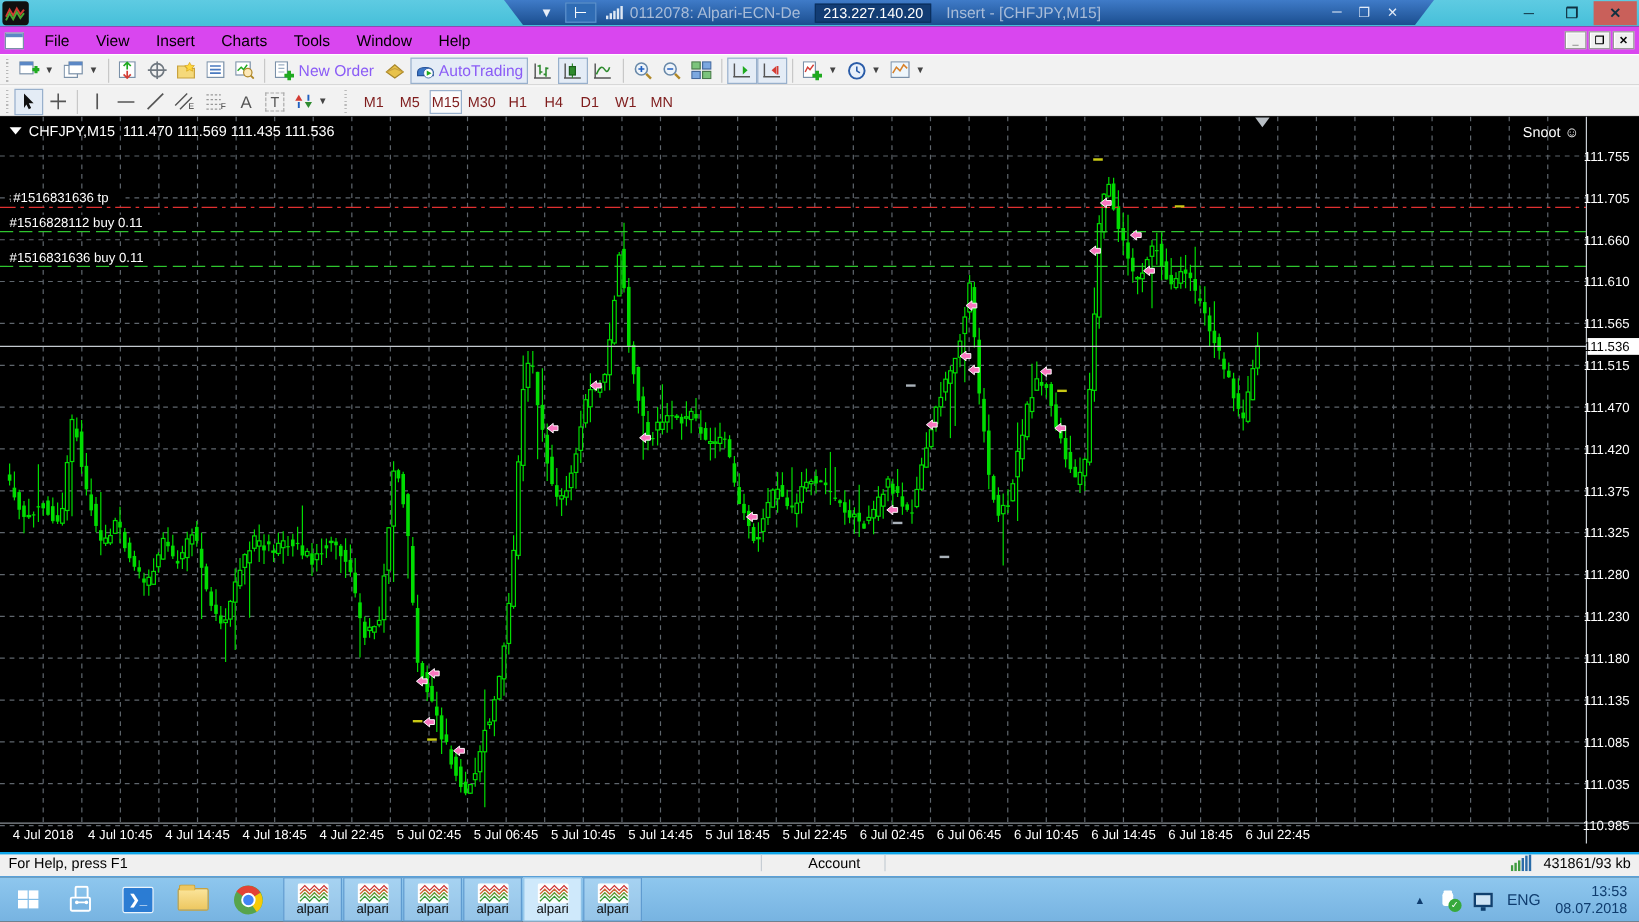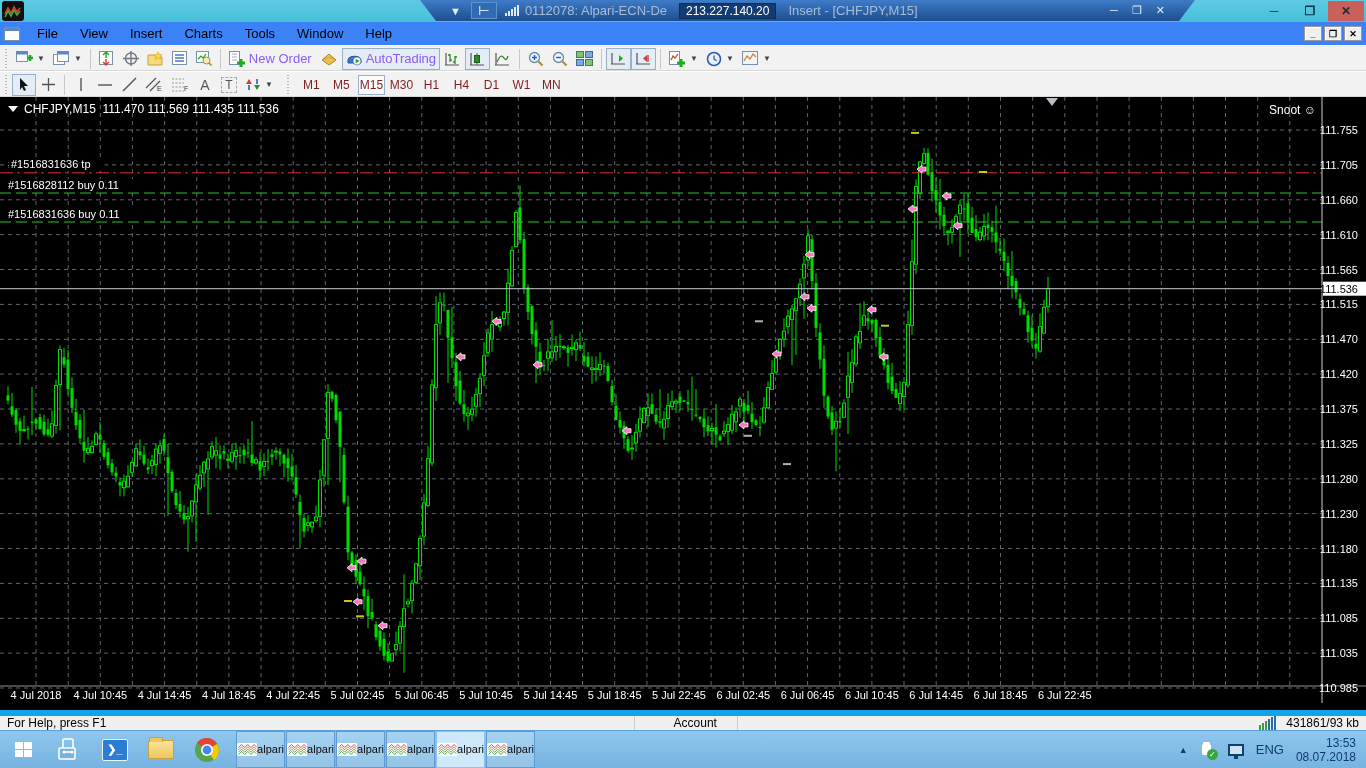--- a/index.html
+++ b/index.html
@@ -14,21 +14,21 @@
   .tb-btn.close { background:#c9605a; }
   .rdpbar { position:absolute; left:420px; top:0; width:775px; height:21px; background:linear-gradient(#3f7bc8,#1b4e8f); clip-path:polygon(0 0,100% 0,calc(100% - 16px) 100%,16px 100%); display:flex; align-items:center; color:#a8bcd8; font-size:13px; padding:0 30px; }
   .rdp-ic { margin-right:10px; color:#e8eef8; font-size:11px; }
   .rdp-pinbox { background:#2f6cb4; border:1px solid #5e92cc; width:26px; height:17px; display:flex; align-items:center; justify-content:center; color:#fff; }
   .sigbars { display:inline-flex; align-items:flex-end; gap:1px; height:11px; margin-right:6px; }
   .sigbars i { display:block; width:2px; background:#dfe8f4; }
   .ipbox { background:#123c73; border:1px solid #0a2f5e; color:#fff; padding:0 6px; font-size:12px; margin:0 12px; }
   .rdp-wbtns { margin-left:auto; display:flex; gap:14px; color:#e4ecf8; font-size:11px; }
 
   
-  .menubar { position:absolute; left:0; top:22px; width:1366px; height:23px; background:#3b82f6; display:flex; align-items:center; font-size:13px; color:#000; }
+  .menubar { position:absolute; left:0; top:22px; width:1366px; height:23px; background:#d946ef; display:flex; align-items:center; font-size:13px; color:#000; }
   .menu-doc-ic { width:16px; height:14px; margin:0 6px 0 4px; position:relative; background:#fff; border:1px solid #7a90a8; }
   .menu-doc-ic::before { content:""; position:absolute; left:0; top:0; right:0; height:3px; background:#5b87c5; }
   .menu-item { padding:2px 11px; }
   .mdi-btns { margin-left:auto; display:flex; gap:2px; margin-right:4px; }
   .mdi-btn { width:18px; height:15px; background:#f0f0f0; border:1px solid #999; box-shadow:inset 1px 1px 0 #fff; font-size:9px; display:flex; align-items:center; justify-content:center; font-weight:bold; color:#000; }
 
   
   .toolbar { position:absolute; left:0; width:1366px; height:26px; background:#f2f2f2; display:flex; align-items:center; border-top:1px solid #fff; box-shadow:inset 0 -1px 0 #d8d8d8; }
   #toolbar1 { top:45px; } #toolbar2 { top:71px; }
   .grip { width:6px; height:20px; margin:0 3px; background:repeating-linear-gradient(#b8b8b8 0 1px,transparent 1px 3px); background-size:2px 100%; background-repeat:repeat-y; background-position:2px 0; }
@@ -38,35 +38,35 @@
   .drop { font-size:8px; color:#444; margin-left:1px; }
   .tf-btn { width:27px; height:20px; display:flex; align-items:center; justify-content:center; font-size:12px; color:#7f1d1d; border:1px solid transparent; }
   .tf-btn.active { border:1px solid #98b0cc; background:#fbfbfb; }
   .lbl { font-size:13px; color:#8b5cf6; }
 
   
   #chart-wrap { position:absolute; left:0; top:97px; width:1366px; height:613px; background:#000; }
   #chart-svg text { font-family:"Liberation Sans",sans-serif; }
 
   
-  .statusbar { position:absolute; left:0; top:710px; width:1366px; height:20px; background:#f0f0f0; border-top:6px solid #0ea5e9; display:flex; font-size:12px; color:#000; align-items:center;gap:32px; }
+  .statusbar { position:absolute; left:0; top:710px; width:1366px; height:20px; background:#f0f0f0; border-top:2px solid #0ea5e9; display:flex; font-size:12px; color:#000; align-items:flex-start;gap:32px; }
   .sb-panel { border-right:1px solid #c6cdd4; display:flex; align-items:center; padding:0 7px; }
   .sb-help { width:686px; } .sb-profile { width:76px; }
   .sb-e1{width:73px}.sb-e2{width:50px}.sb-e3{width:55px}.sb-e4{width:53px}.sb-e5{width:47px}.sb-e6{flex:1}
   .sb-traffic { width:136px; border-right:none; justify-content:flex-end; gap:5px; }
 
   
   .taskbar { position:absolute; left:0; top:730px; width:1366px; height:38px; background:linear-gradient(#8ec7ee,#77b3e1); border-top:1px solid #59a0d8; display:flex; align-items:stretch; }
   .tk-ic { width:46px; display:flex; align-items:center; justify-content:center; }
   .winflag { width:17px; height:15px; display:grid; grid-template-columns:8px 8px; grid-template-rows:7px 7px; gap:1px; }
   .winflag i { background:#fff; }
   .ps-ic { width:26px; height:22px; background:#2b7cd3; border:1px solid #eaf4fc; border-radius:2px; color:#fff; font-size:11px; font-weight:bold; display:flex; align-items:center; justify-content:center; }
   .folder-ic { width:26px; height:19px; background:linear-gradient(#fbe49a,#edc760); border:1px solid #c8a23e; border-radius:2px; position:relative; }
   .folder-ic::before { content:""; position:absolute; left:0; top:-4px; width:12px; height:4px; background:#edc760; border:1px solid #c8a23e; border-bottom:none; border-radius:2px 2px 0 0; }
-  .app-btn { width:49px; margin:0; border:1px solid #5f9bd0; background:rgba(255,255,255,.22); display:flex; flex-direction:row; align-items:center; justify-content:flex-end; gap:0; }
+  .app-btn { width:49px; margin:0; border:1px solid #5f9bd0; background:rgba(255,255,255,.22); display:flex; flex-direction:column; align-items:center; justify-content:center; gap:0; }
   .app-btn.active { background:#cfe9fb; border-color:#8fc3e8; }
   .app-btn .app-label { font-size:11px; color:#0a0a0a; line-height:11px; }
   .tray { margin-left:auto; display:flex; align-items:center; gap:12px; padding-right:10px; color:#0f3c6e; }
   .tray-arrow { font-size:9px; }
   .usb-ic { position:relative; width:16px; height:16px; }
   .usb-ic .plug { position:absolute; left:2px; top:2px; width:9px; height:11px; background:#fff; border-radius:2px; box-shadow:0 -3px 0 -1px #fff; }
   .usb-ic .chk { position:absolute; right:-2px; bottom:-2px; width:11px; height:11px; background:#37a93c; border-radius:50%; color:#fff; font-size:8px; line-height:11px; text-align:center; }
   .net-ic { width:16px; height:12px; border:2px solid #10406f; background:#cfe4f5; position:relative; }
   .net-ic::after { content:""; position:absolute; left:4px; bottom:-5px; width:4px; height:3px; background:#10406f; }
   .lang { font-size:13px; }

